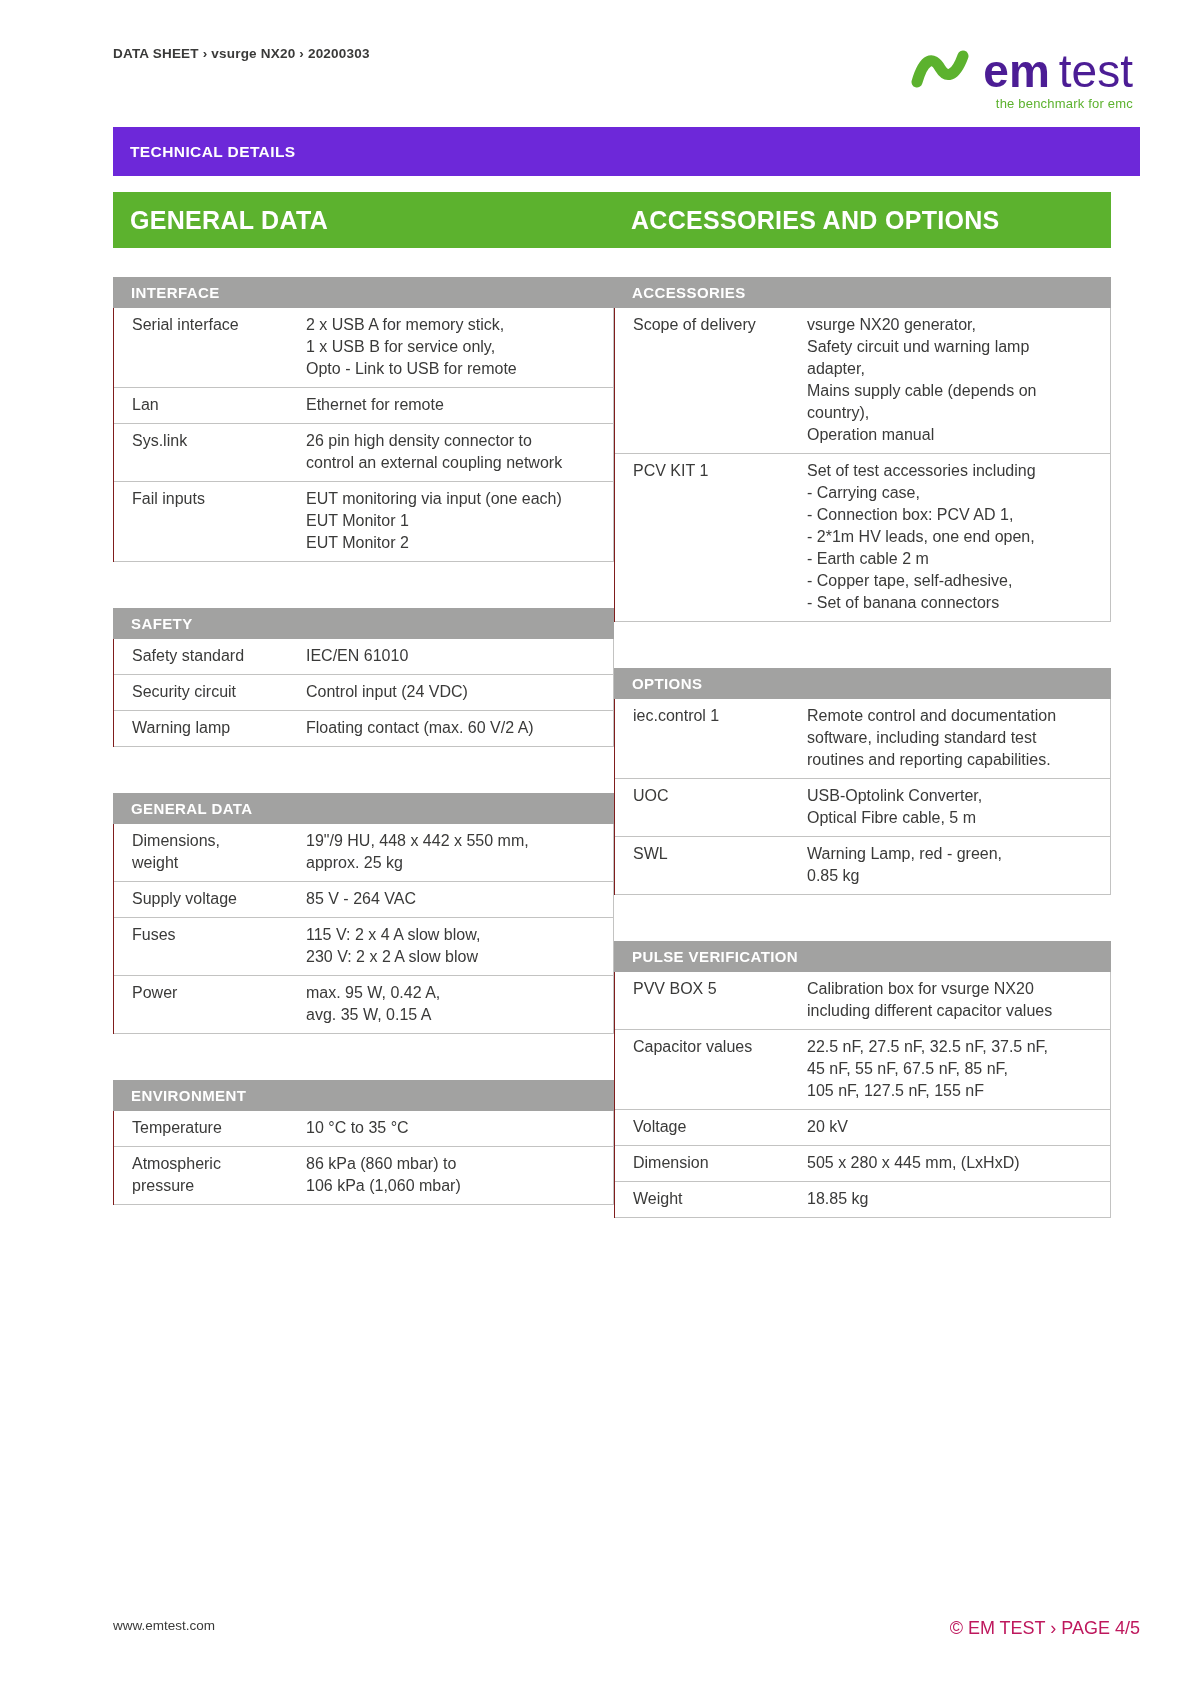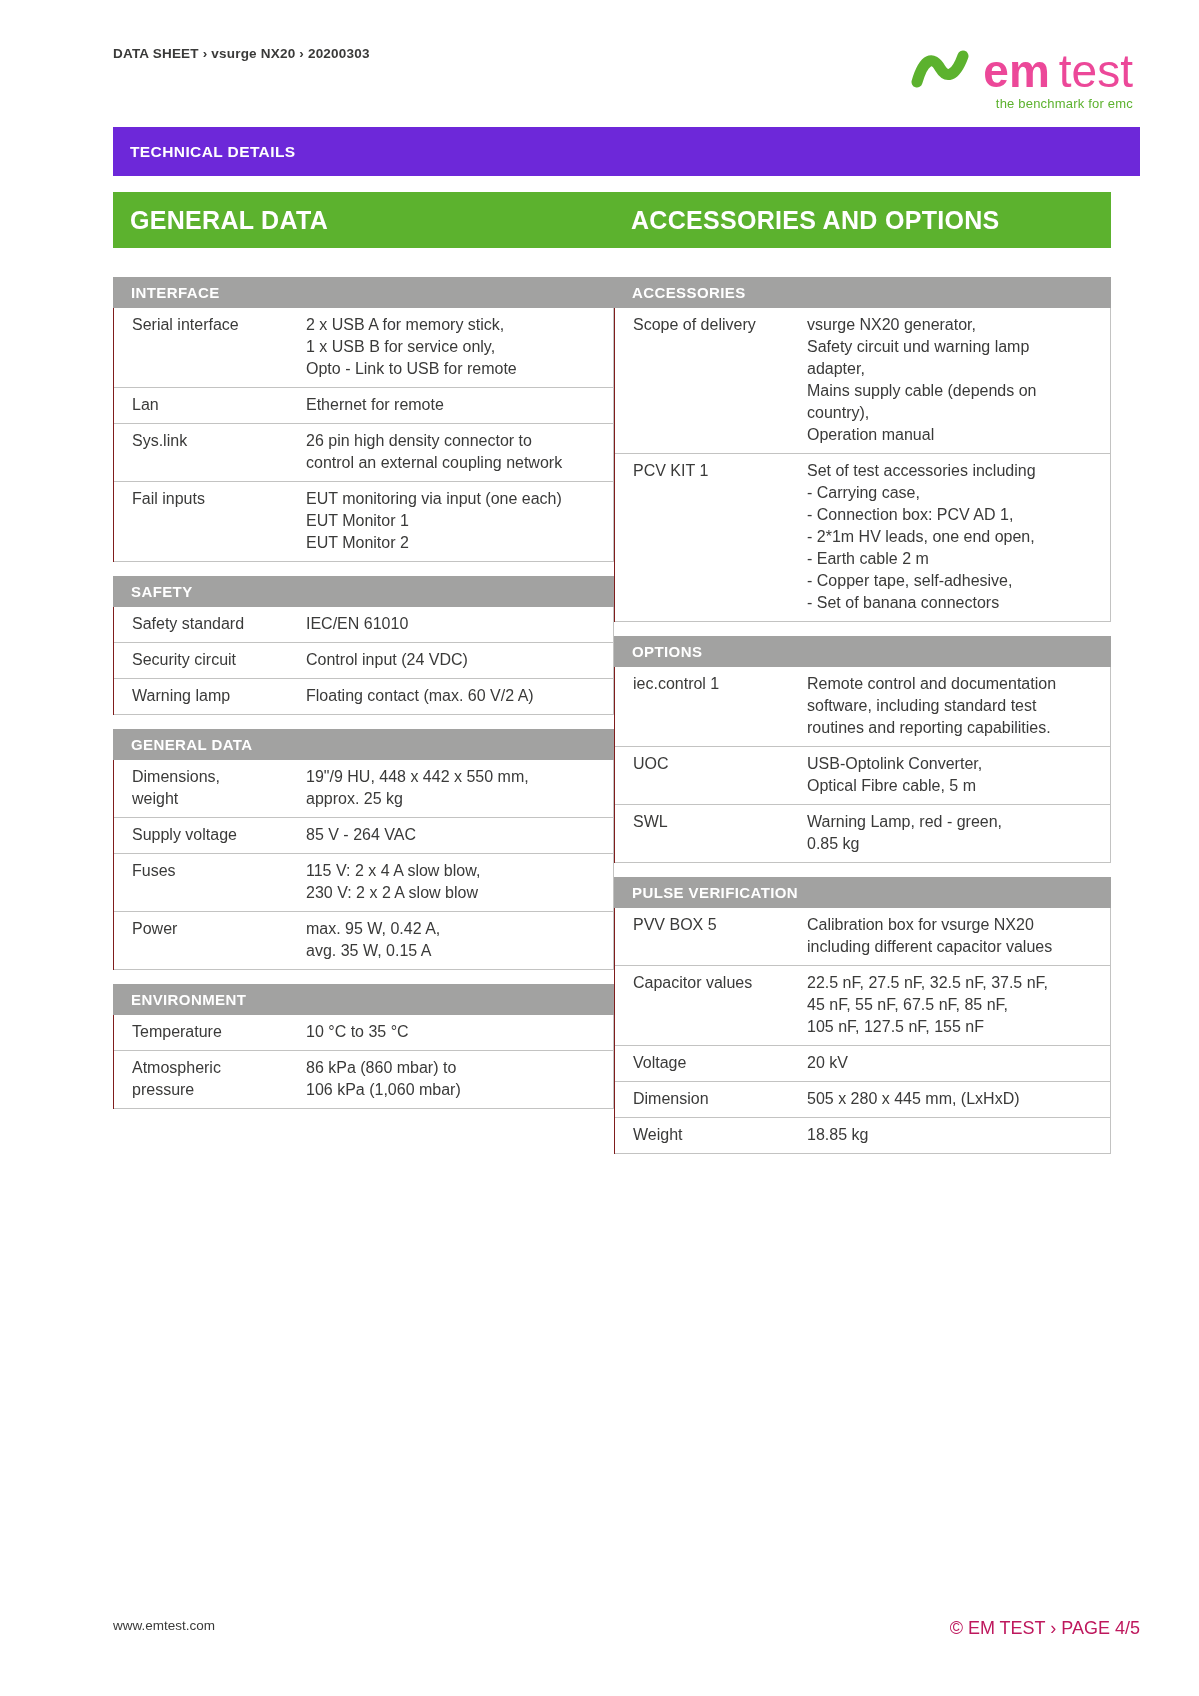--- a/index.html
+++ b/index.html
@@ -10,42 +10,42 @@
   }
   .page{position:absolute;inset:0;}
 
   
   .breadcrumb{
     position:absolute;left:113px;top:46px;font-size:13.5px;font-weight:700;letter-spacing:.2px;color:#3a3a39;
   }
   .logo{position:absolute;top:44px;right:66px;display:flex;flex-direction:column;align-items:flex-end;}
   .logo-row{display:flex;align-items:flex-end;gap:10px;}
   .logo-wave{width:62px;height:46px;margin-bottom:4px;}
-  .logo-word{font-size:46px;line-height:1;letter-spacing:0;color:#ec4899;}
+  .logo-word{font-size:46px;line-height:1;letter-spacing:0;color:#4c1d95;}
   .logo-word .b{font-weight:700;}
   .logo-word .l{font-weight:400;margin-left:9px;}
   .logo-tagline{font-size:13px;color:#5cb22e;margin-top:2px;letter-spacing:.2px;}
 
   
   .techbar{
     position:absolute;left:113px;top:127px;width:1027px;height:49px;background:#6d28d9;
     display:flex;align-items:center;box-sizing:border-box;padding-left:17px;
     color:#fff;font-size:15.5px;font-weight:700;letter-spacing:.4px;
   }
   .columns{position:absolute;left:113px;top:192px;width:1187px;display:flex;}
   .col-left{width:501px;}
   .col-right{width:497px;}
   .col-title{
     height:56px;background:#5cb22e;color:#fff;display:flex;align-items:center;
     box-sizing:border-box;padding-left:17px;font-size:25px;font-weight:700;letter-spacing:.3px;
     margin-bottom:29px;
   }
 
   
-  .table{margin-bottom:14px;}
+  .table{margin-bottom:46px;}
   .thead{
     background:#a2a2a1;color:#fff;font-size:15px;font-weight:700;letter-spacing:.4px;
     box-sizing:border-box;padding:6px 10px 6px 18px;line-height:19px;
   }
   .tbody{border-left:1px solid #7f1d1d;border-right:1px solid #c3c3c2;}
   .trow{display:flex;border-bottom:1px solid #c3c3c2;padding:6px 0 7px 0;}
   .tlabel{
     flex:0 0 192px;box-sizing:border-box;padding-left:18px;padding-right:8px;
     font-size:16px;line-height:22px;white-space:pre-line;
   }

